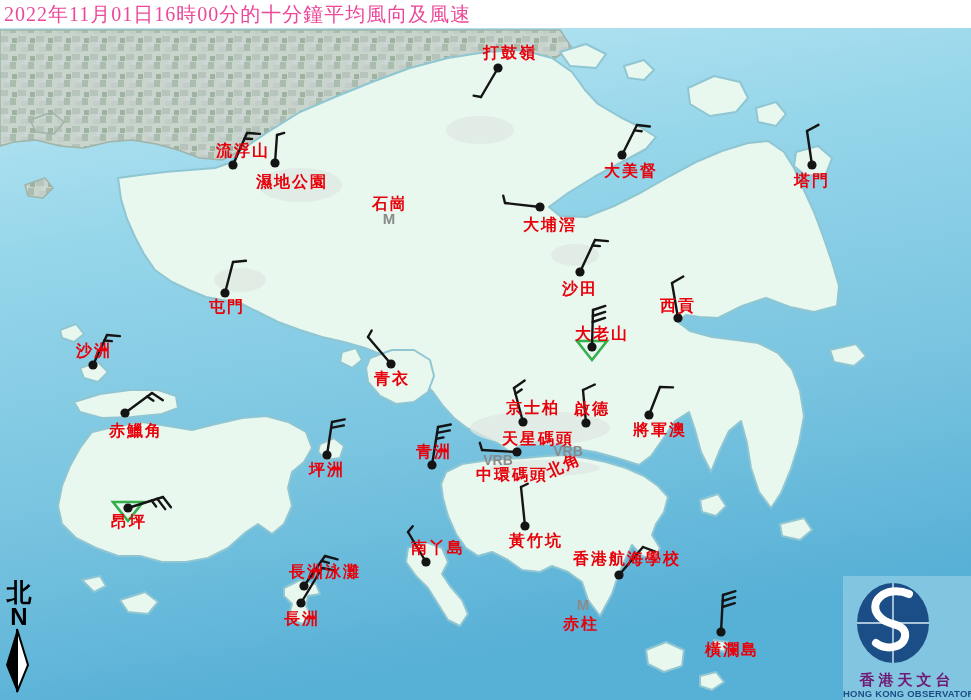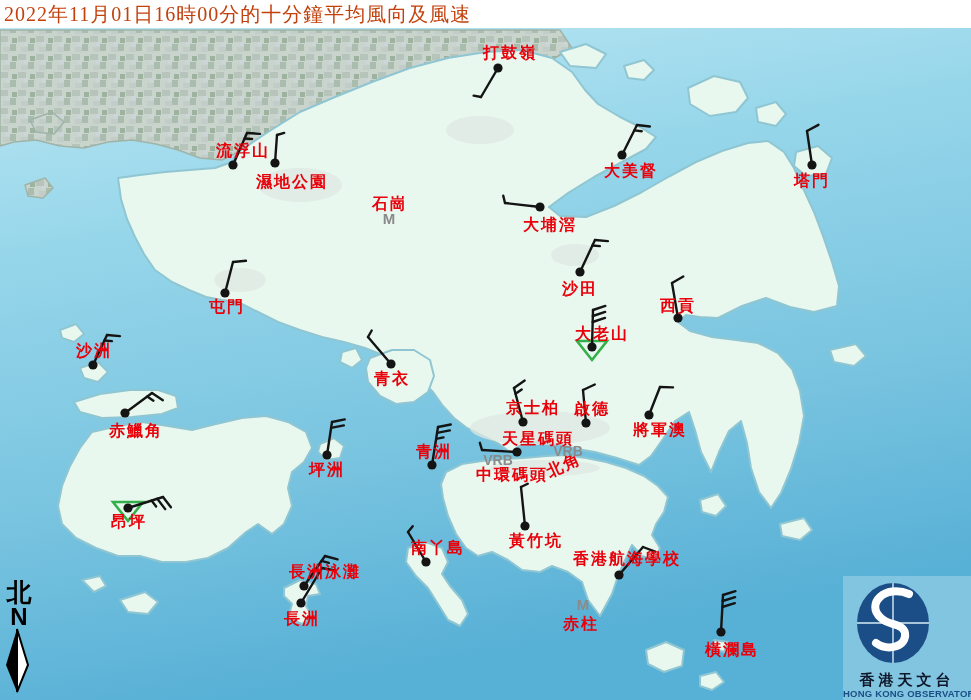--- a/index.html
+++ b/index.html
@@ -1,21 +1,21 @@
 <!DOCTYPE html>
 <html><head>
 <meta charset="utf-8">
 <style>
   html,body{margin:0;padding:0;background:#dfeef4;}
   #app{position:relative;width:971px;height:700px;overflow:hidden;
        font-family:"Liberation Sans",sans-serif;}
   #titlebar{position:absolute;left:0;top:0;width:971px;height:28px;background:#ffffff;
             z-index:30;display:flex;align-items:center;}
   #titlebar .t{font-family:"Liberation Serif","DejaVu Serif",serif;font-size:20px;
-               color:#c2410c;padding-left:4px;letter-spacing:1px;white-space:nowrap;}
+               color:#ec4899;padding-left:4px;letter-spacing:1px;white-space:nowrap;}
   #mapsvg{position:absolute;left:0;top:0;z-index:1;}
   .station-label{font-family:"DejaVu Serif","Liberation Serif",serif;font-weight:600;
                  font-size:16px;letter-spacing:2px;}
   .gray-label{font-family:"Liberation Sans",sans-serif;font-weight:bold;}
   
   #compass{position:absolute;left:2px;bottom:2px;z-index:20;width:34px;text-align:center;}
   #compass .zh{font-family:"DejaVu Serif","Liberation Serif",serif;font-size:25px;
                font-weight:bold;color:#000;line-height:26px;}
   #compass .en{font-family:"Liberation Sans",sans-serif;font-size:24px;font-weight:bold;
                color:#000;line-height:22px;}
@@ -311,17 +311,17 @@
     </svg>
   </div>
 
   <div id="logo" style="background:#82c5e0;">
     <svg width="128" height="94" viewBox="0 0 128 94">
       <ellipse cx="50" cy="47" rx="36" ry="40" fill="#1b4e86"></ellipse>
       <line x1="14" y1="47" x2="86" y2="47" stroke="#d8ecf5" stroke-width="1.4"></line>
       <line x1="50" y1="7" x2="50" y2="87" stroke="#d8ecf5" stroke-width="1.4"></line>
       <path d="M66,18 C42,8 22,28 38,42 C46,50 60,47 62,57 C64,70 46,76 33,67" fill="none" stroke="#ffffff" stroke-width="8" stroke-linecap="round"></path>
     </svg>
-    <div class="zh" style="color:#0f172a">香港天文台</div>
+    <div class="zh" style="color:#701a75">香港天文台</div>
     <div class="en" style="color:#1b4e86">HONG KONG OBSERVATORY</div>
   </div>
 
 </div>
 
 </body></html>

